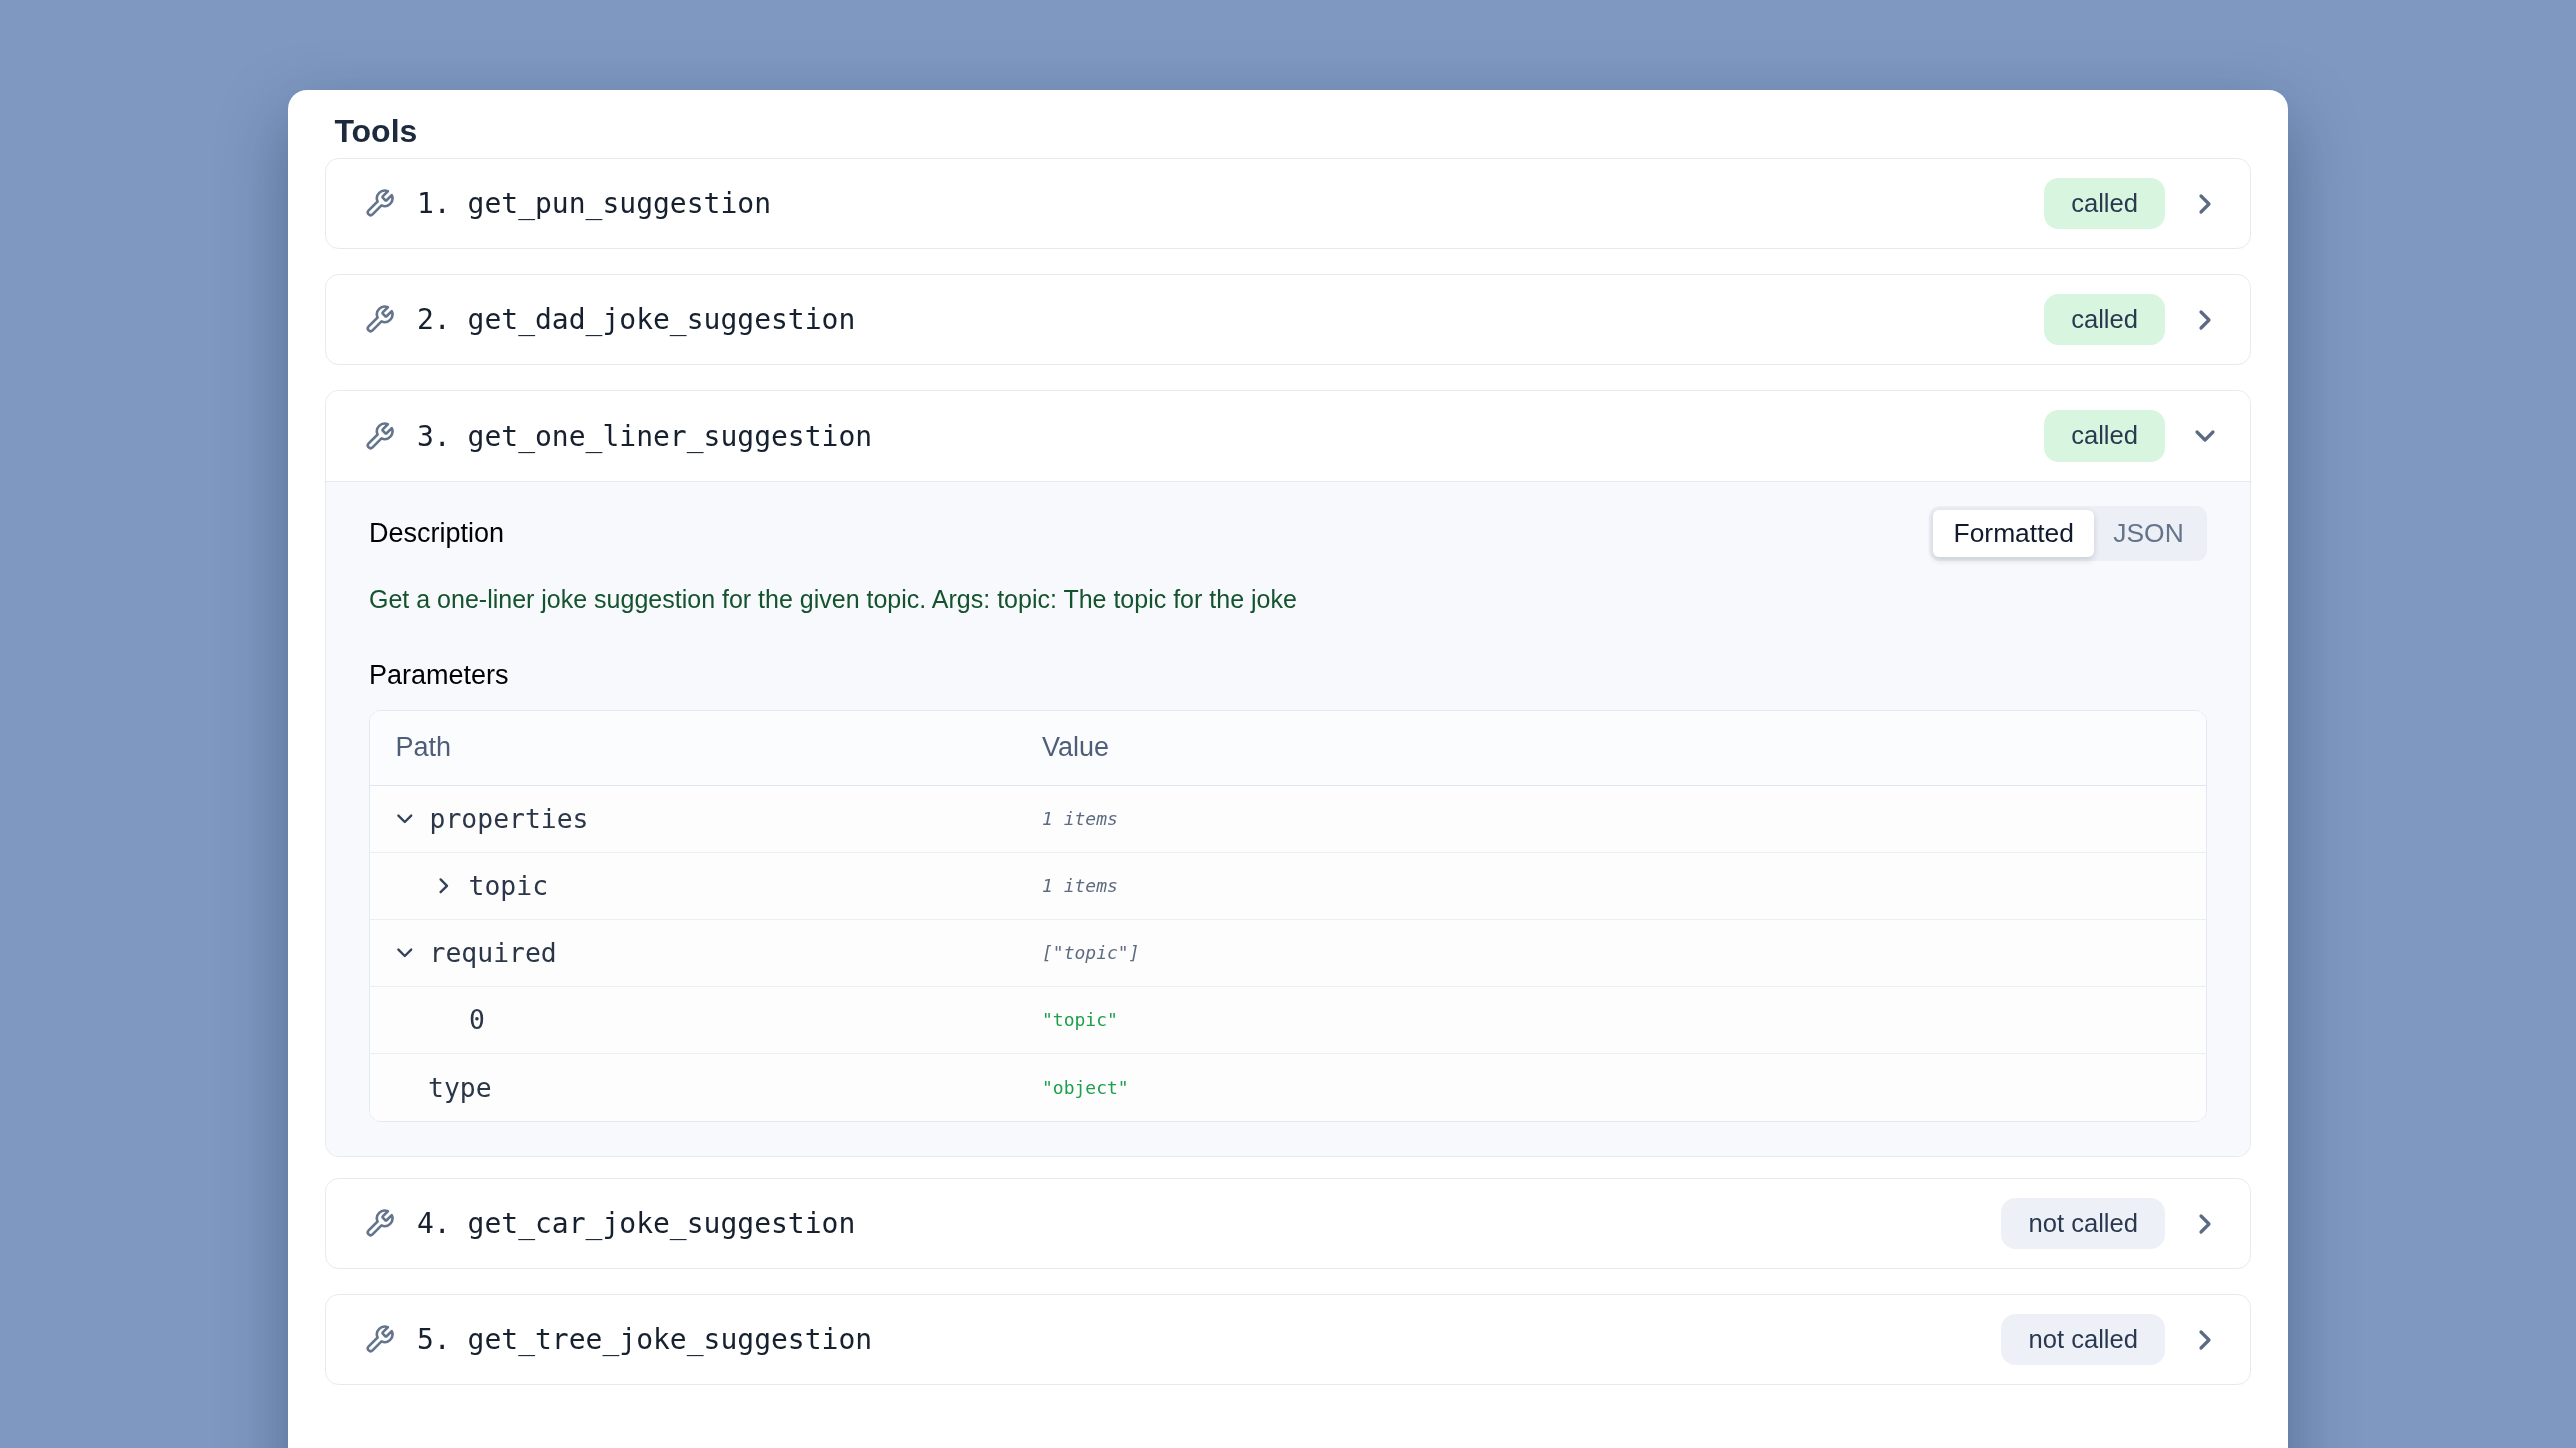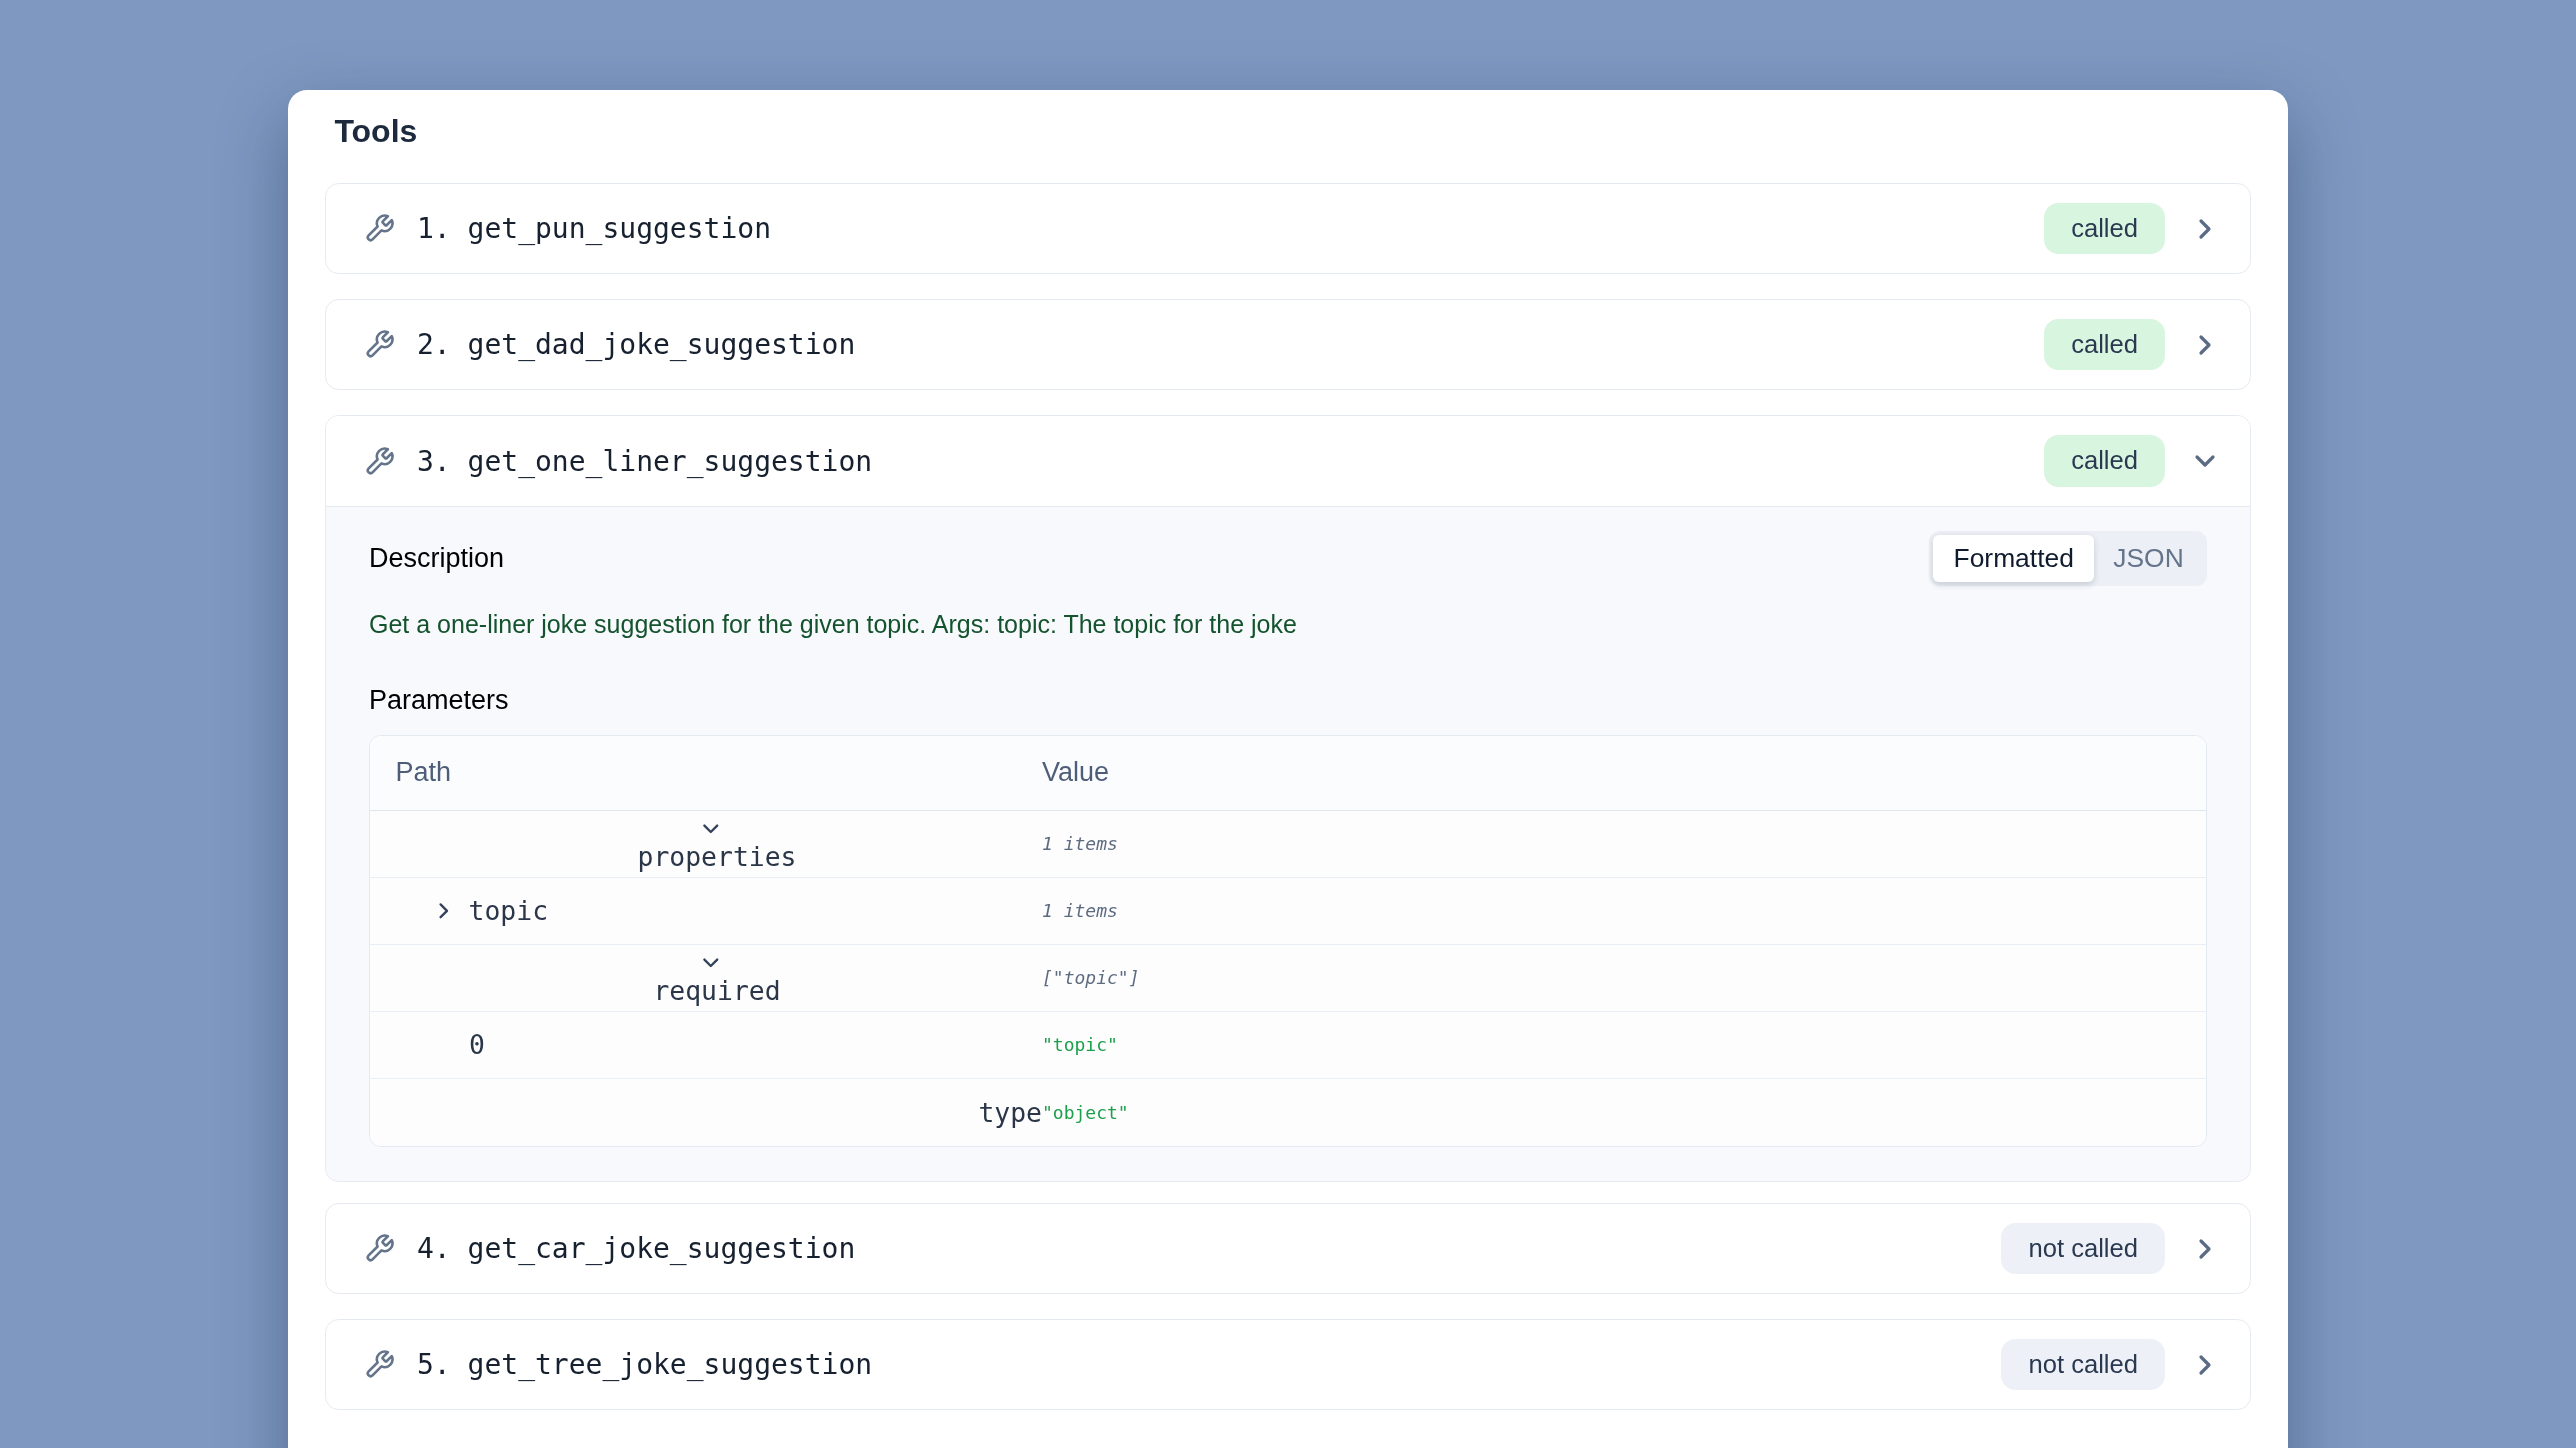--- a/index.html
+++ b/index.html
@@ -24,21 +24,21 @@
     box-shadow: 0 25.6px 68px rgba(15, 30, 60, .35);
     padding: 22px 37px 0 37px;
   }
 
   .card-title {
     font-size: 32px;
     font-weight: 700;
     color: #1d2a3e;
     padding-left: 9.4px;
     line-height: 39px;
-    margin-bottom: 32px;
+    margin-bottom: 7px;
   }
 
   
   .tool-row {
     height: 91px;
     border: 1.7px solid #e5eaf1;
     border-radius: 13.6px;
     background: #fff;
     display: flex;
     align-items: center;
@@ -139,21 +139,21 @@
     background: #fbfcfe;
     border-bottom: 1.7px solid #dfe6ee;
   }
   .pt-row.head .pt-cell { font-size: 27px; color: #4f5e78; font-family: "Liberation Sans", sans-serif; }
   .pt-cell { padding-left: 25.6px; display: flex; align-items: center; }
   .pt-key {
     font-family: "DejaVu Sans Mono", monospace;
     font-size: 26.4px;
     color: #2b3648;
   }
-  .indent0 { padding-left: 22px; flex-direction: column; }
+  .indent0 { padding-left: 22px; }
   .indent1 { padding-left: 61px; }
   .tree-chev { width: 25.6px; height: 25.6px; color: #33415a; margin-right: 12px; flex: 0 0 auto; cursor: pointer; }
   .tree-spacer { width: 38px; flex: 0 0 auto; }
   .pt-value { font-family: "DejaVu Sans Mono", monospace; font-size: 18px; padding-left: 0; }
   .pt-value.meta { font-style: italic; color: #5d6b80; }
   .pt-value.str { color: #1da04b; }
 
   svg { display: block; }
 </style>
 </head>

